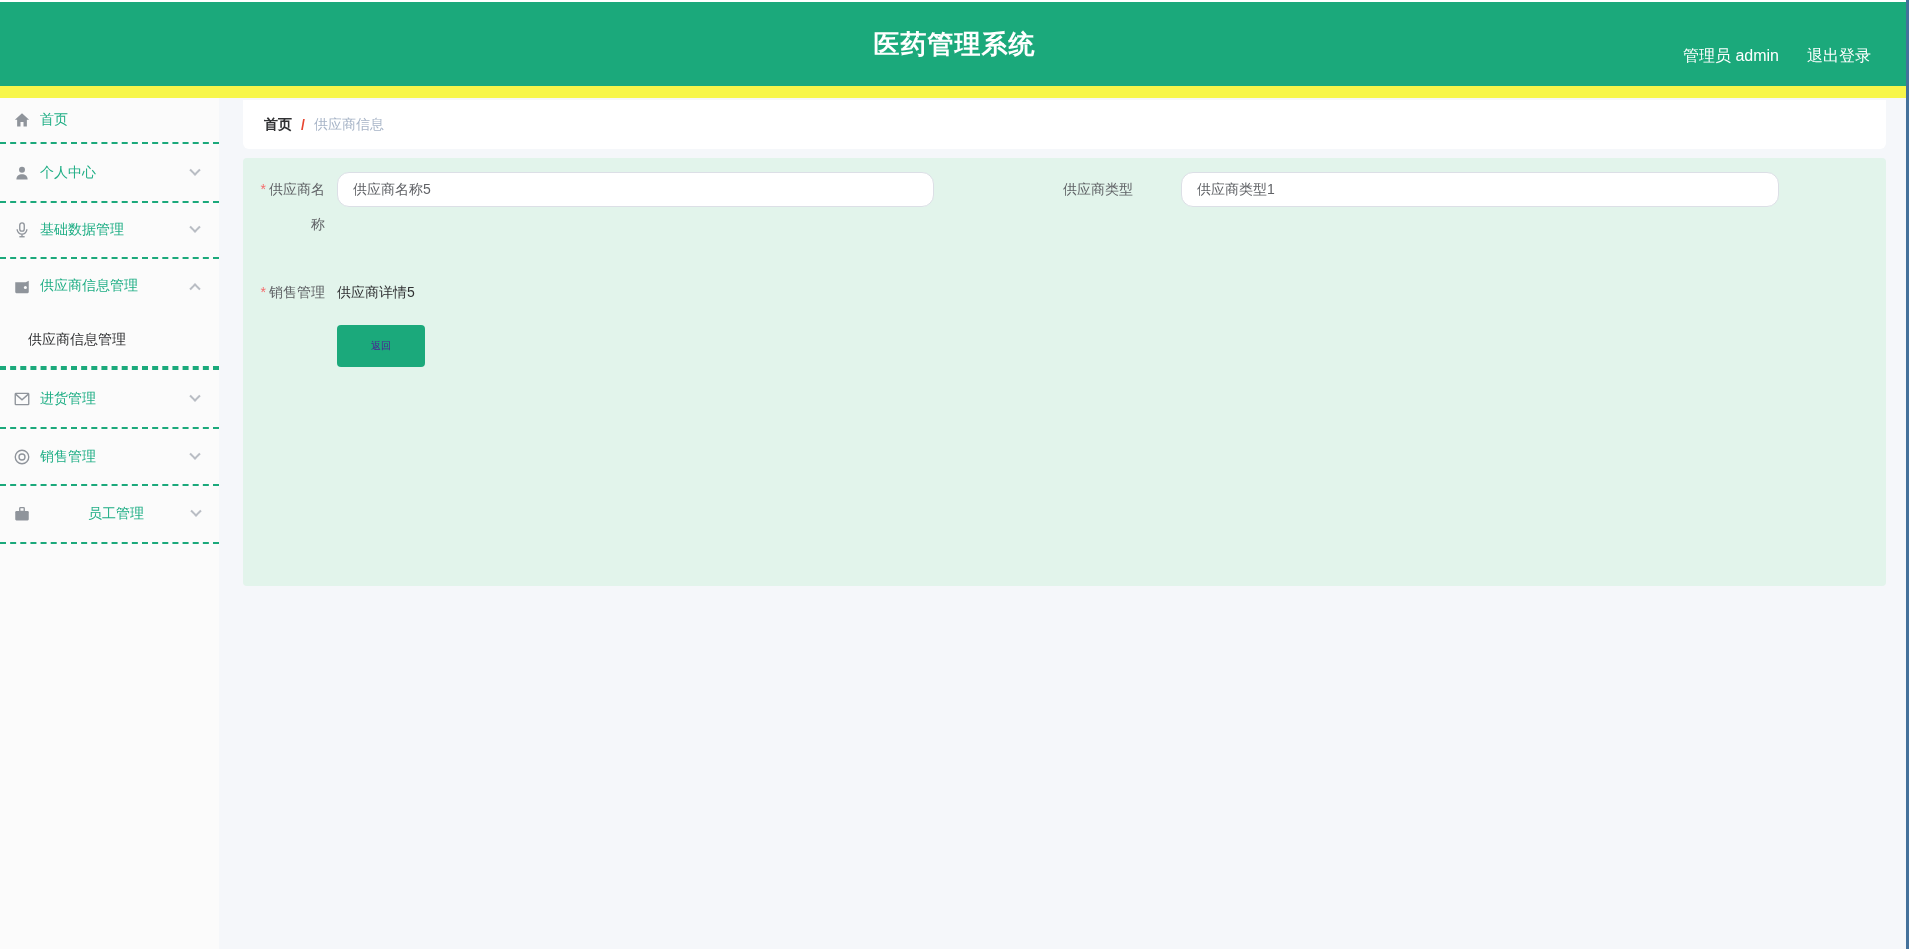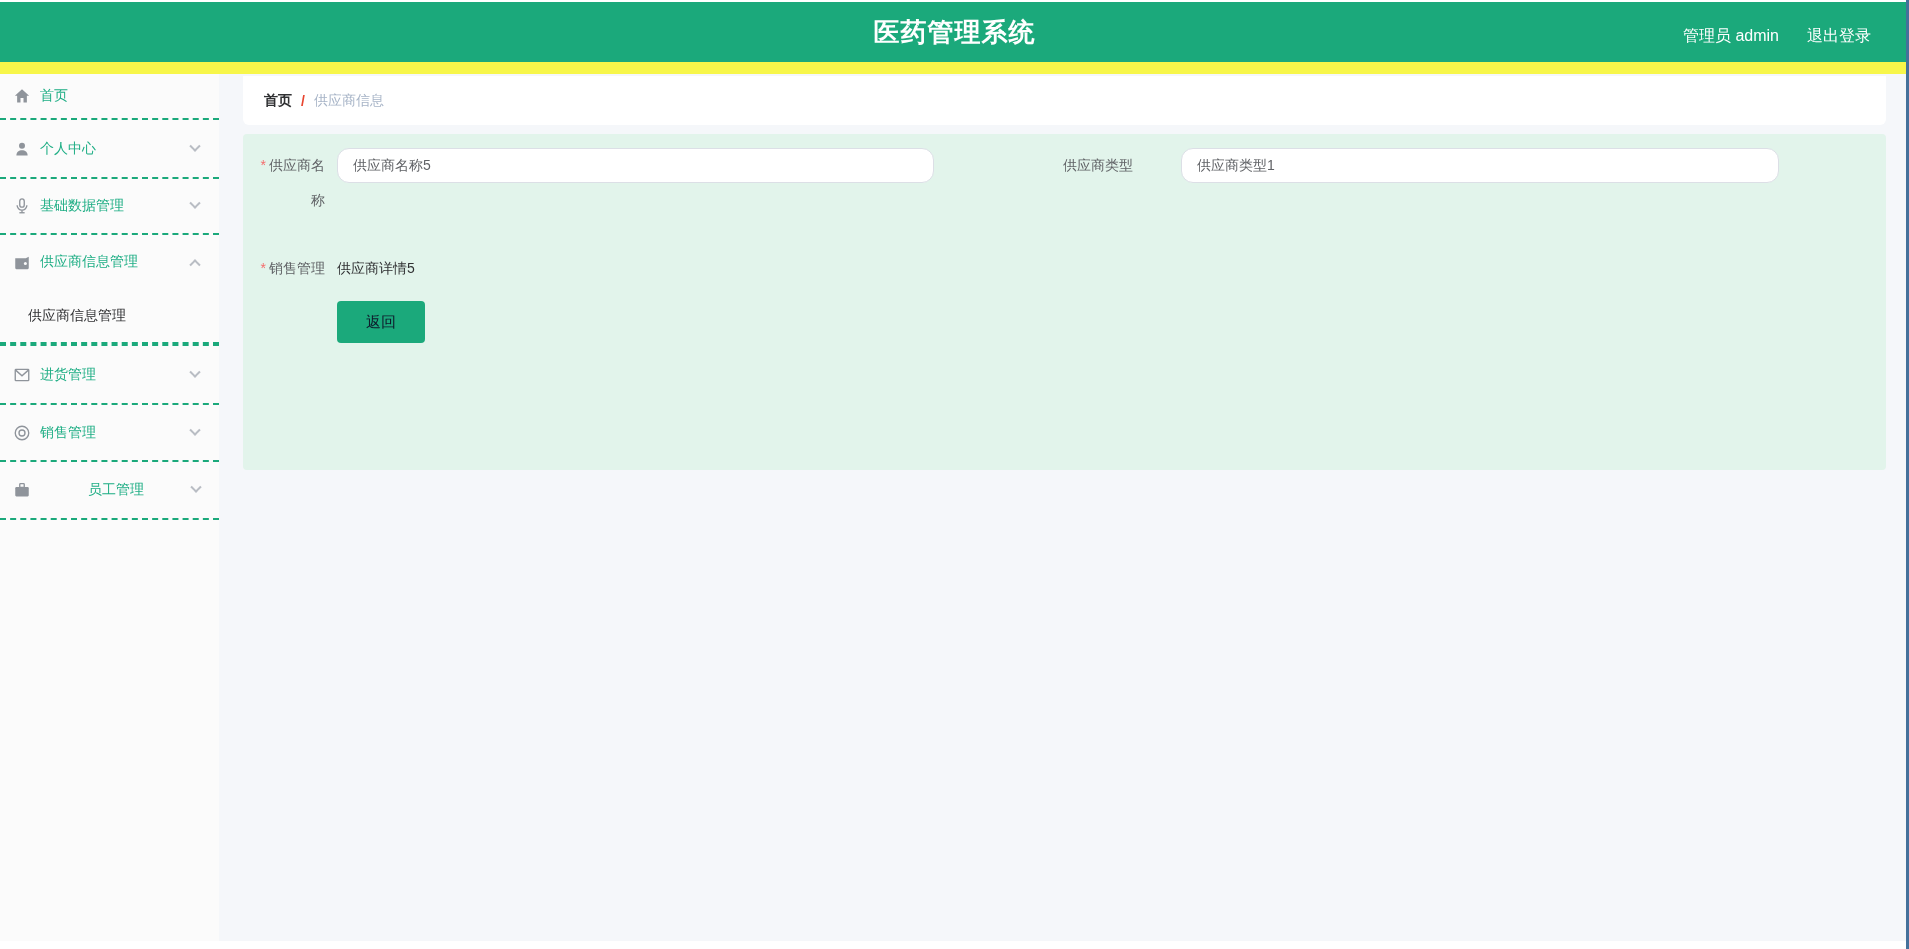--- a/index.html
+++ b/index.html
@@ -18,23 +18,23 @@
     --asterisk:#f56c6c;
     --chevron:#b9bdc4;
     --edge:#44719b;
   }
   *{margin:0;padding:0;box-sizing:border-box;}
   html,body{width:1909px;height:949px;overflow:hidden;}
   body{font-family:"Liberation Sans","DejaVu Sans",sans-serif;background:#ffffff;}
 
   
   .topline{height:2px;background:#ffffff;}
-  .header{height:60px;background:var(--green);position:relative;display:flex;align-items:center;justify-content:center;}
+  .header{height:84px;background:var(--green);position:relative;display:flex;align-items:center;justify-content:center;}
   .header-title{color:#ffffff;font-size:26px;font-weight:bold;letter-spacing:1px;}
-  .header-right{position:absolute;right:38px;top:4px;height:100%;display:flex;align-items:center;gap:28px;}
+  .header-right{position:absolute;right:38px;top:12px;height:100%;display:flex;align-items:center;gap:28px;}
   .header-user{color:#ffffff;font-size:16px;}
   .header-logout{color:#ffffff;font-size:16px;cursor:pointer;}
   .yellowbar{height:12px;background:var(--yellow);}
 
   
   .layout{display:flex;height:867px;}
   .sidebar{width:219px;background:var(--sidebar-bg);flex:none;}
   .main{flex:1;background:var(--page-bg);padding:0 23px 0 24px;}
 
   
@@ -50,33 +50,33 @@
   .submenu-item .mi-label{color:var(--dark);}
   .h44{height:44px;} .h57{height:57px;} .h54{height:54px;font-family:Liberation Mono, monospace;} .h53{height:53px;} .h55{height:55px;} .h56{height:56px;gap:48px;}
 
   
   .crumb-card{height:49px;margin-top:2px;background:#ffffff;border-radius:0 0 6px 6px;display:flex;align-items:center;padding-left:21px;font-size:14px;}
   .crumb-home{color:var(--dark);font-weight:bold;cursor:pointer;}
   .crumb-sep{color:var(--red);font-weight:bold;margin:0 9px;}
   .crumb-current{color:var(--crumb-gray);}
 
   
-  .form-panel{margin-top:9px;height:336px;background:var(--mint);border-radius:4px;padding:14px 0 0 12px;}
+  .form-panel{margin-top:9px;height:428px;background:var(--mint);border-radius:4px;padding:14px 0 0 12px;}
   .form-row{display:flex;}
   .form-item{display:flex;align-items:flex-start;}
   .form-label{width:82px;flex:none;padding-right:12px;text-align:right;font-size:14px;color:var(--label-gray);line-height:35px;}
   .form-label .req{color:var(--asterisk);margin-right:3px;}
   .form-input{width:597px;height:35px;background:#ffffff;border:1px solid var(--border);border-radius:12px;padding:0 15px;font-size:14px;color:var(--label-gray);outline:none;font-family:"Liberation Sans","DejaVu Sans",sans-serif;}
   .form-input.w2{width:598px;margin-left:36px;}
   .row-2{margin-top:25px;}
   .row-3{margin-top:33px;}
   .static-value{font-size:14px;color:var(--dark);line-height:35px;}
   .col-right{margin-left:129px;}
   .btn-row{margin-top:15px;padding-left:82px;}
-  .back-btn{width:88px;height:42px;background:var(--green);color:#0f172a;border:none;border-radius:4px;font-size:15px;cursor:pointer;font-family:"Liberation Sans","DejaVu Sans",sans-serif;}
+  .back-btn{width:88px;height:42px;background:var(--green);color:#4c1d95;border:none;border-radius:4px;font-size:10px;cursor:pointer;font-family:"Liberation Sans","DejaVu Sans",sans-serif;}
 
   
   .edge-strip{position:fixed;top:0;right:0;width:3px;height:949px;background:var(--edge);}
 </style>
 </head>
 <body>
 
 <div class="topline"></div>
 
 <div class="header">

